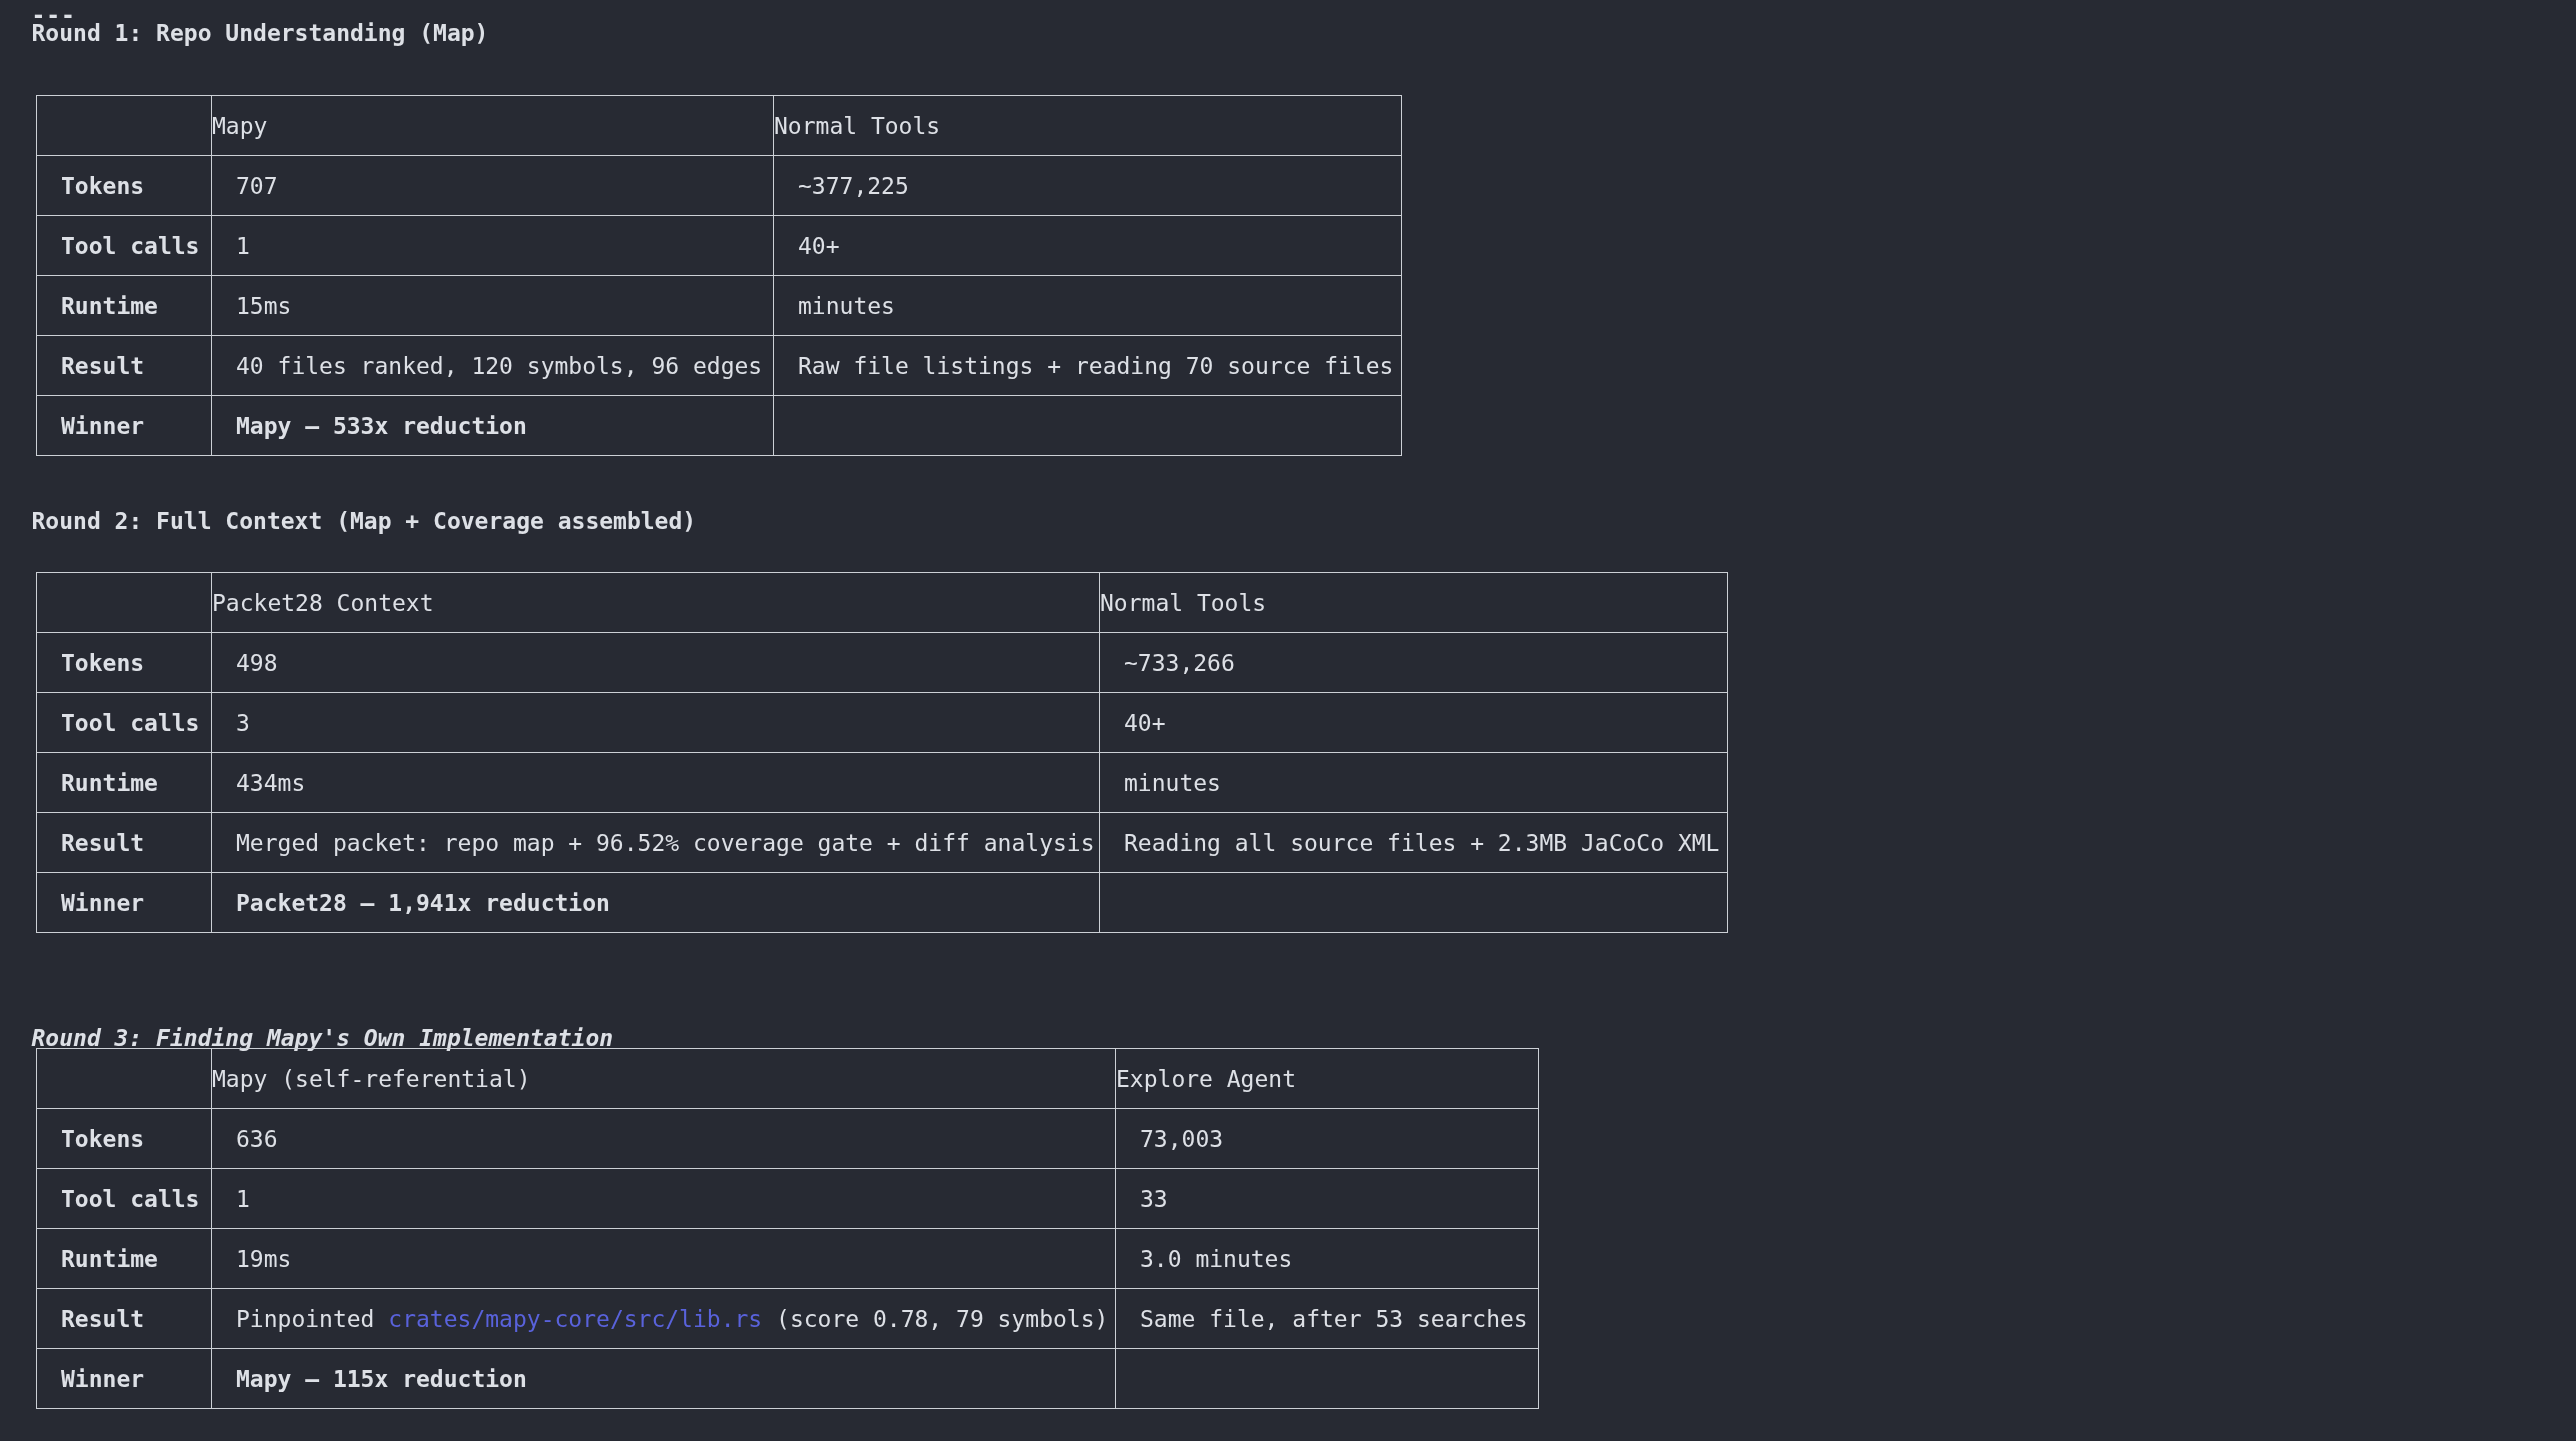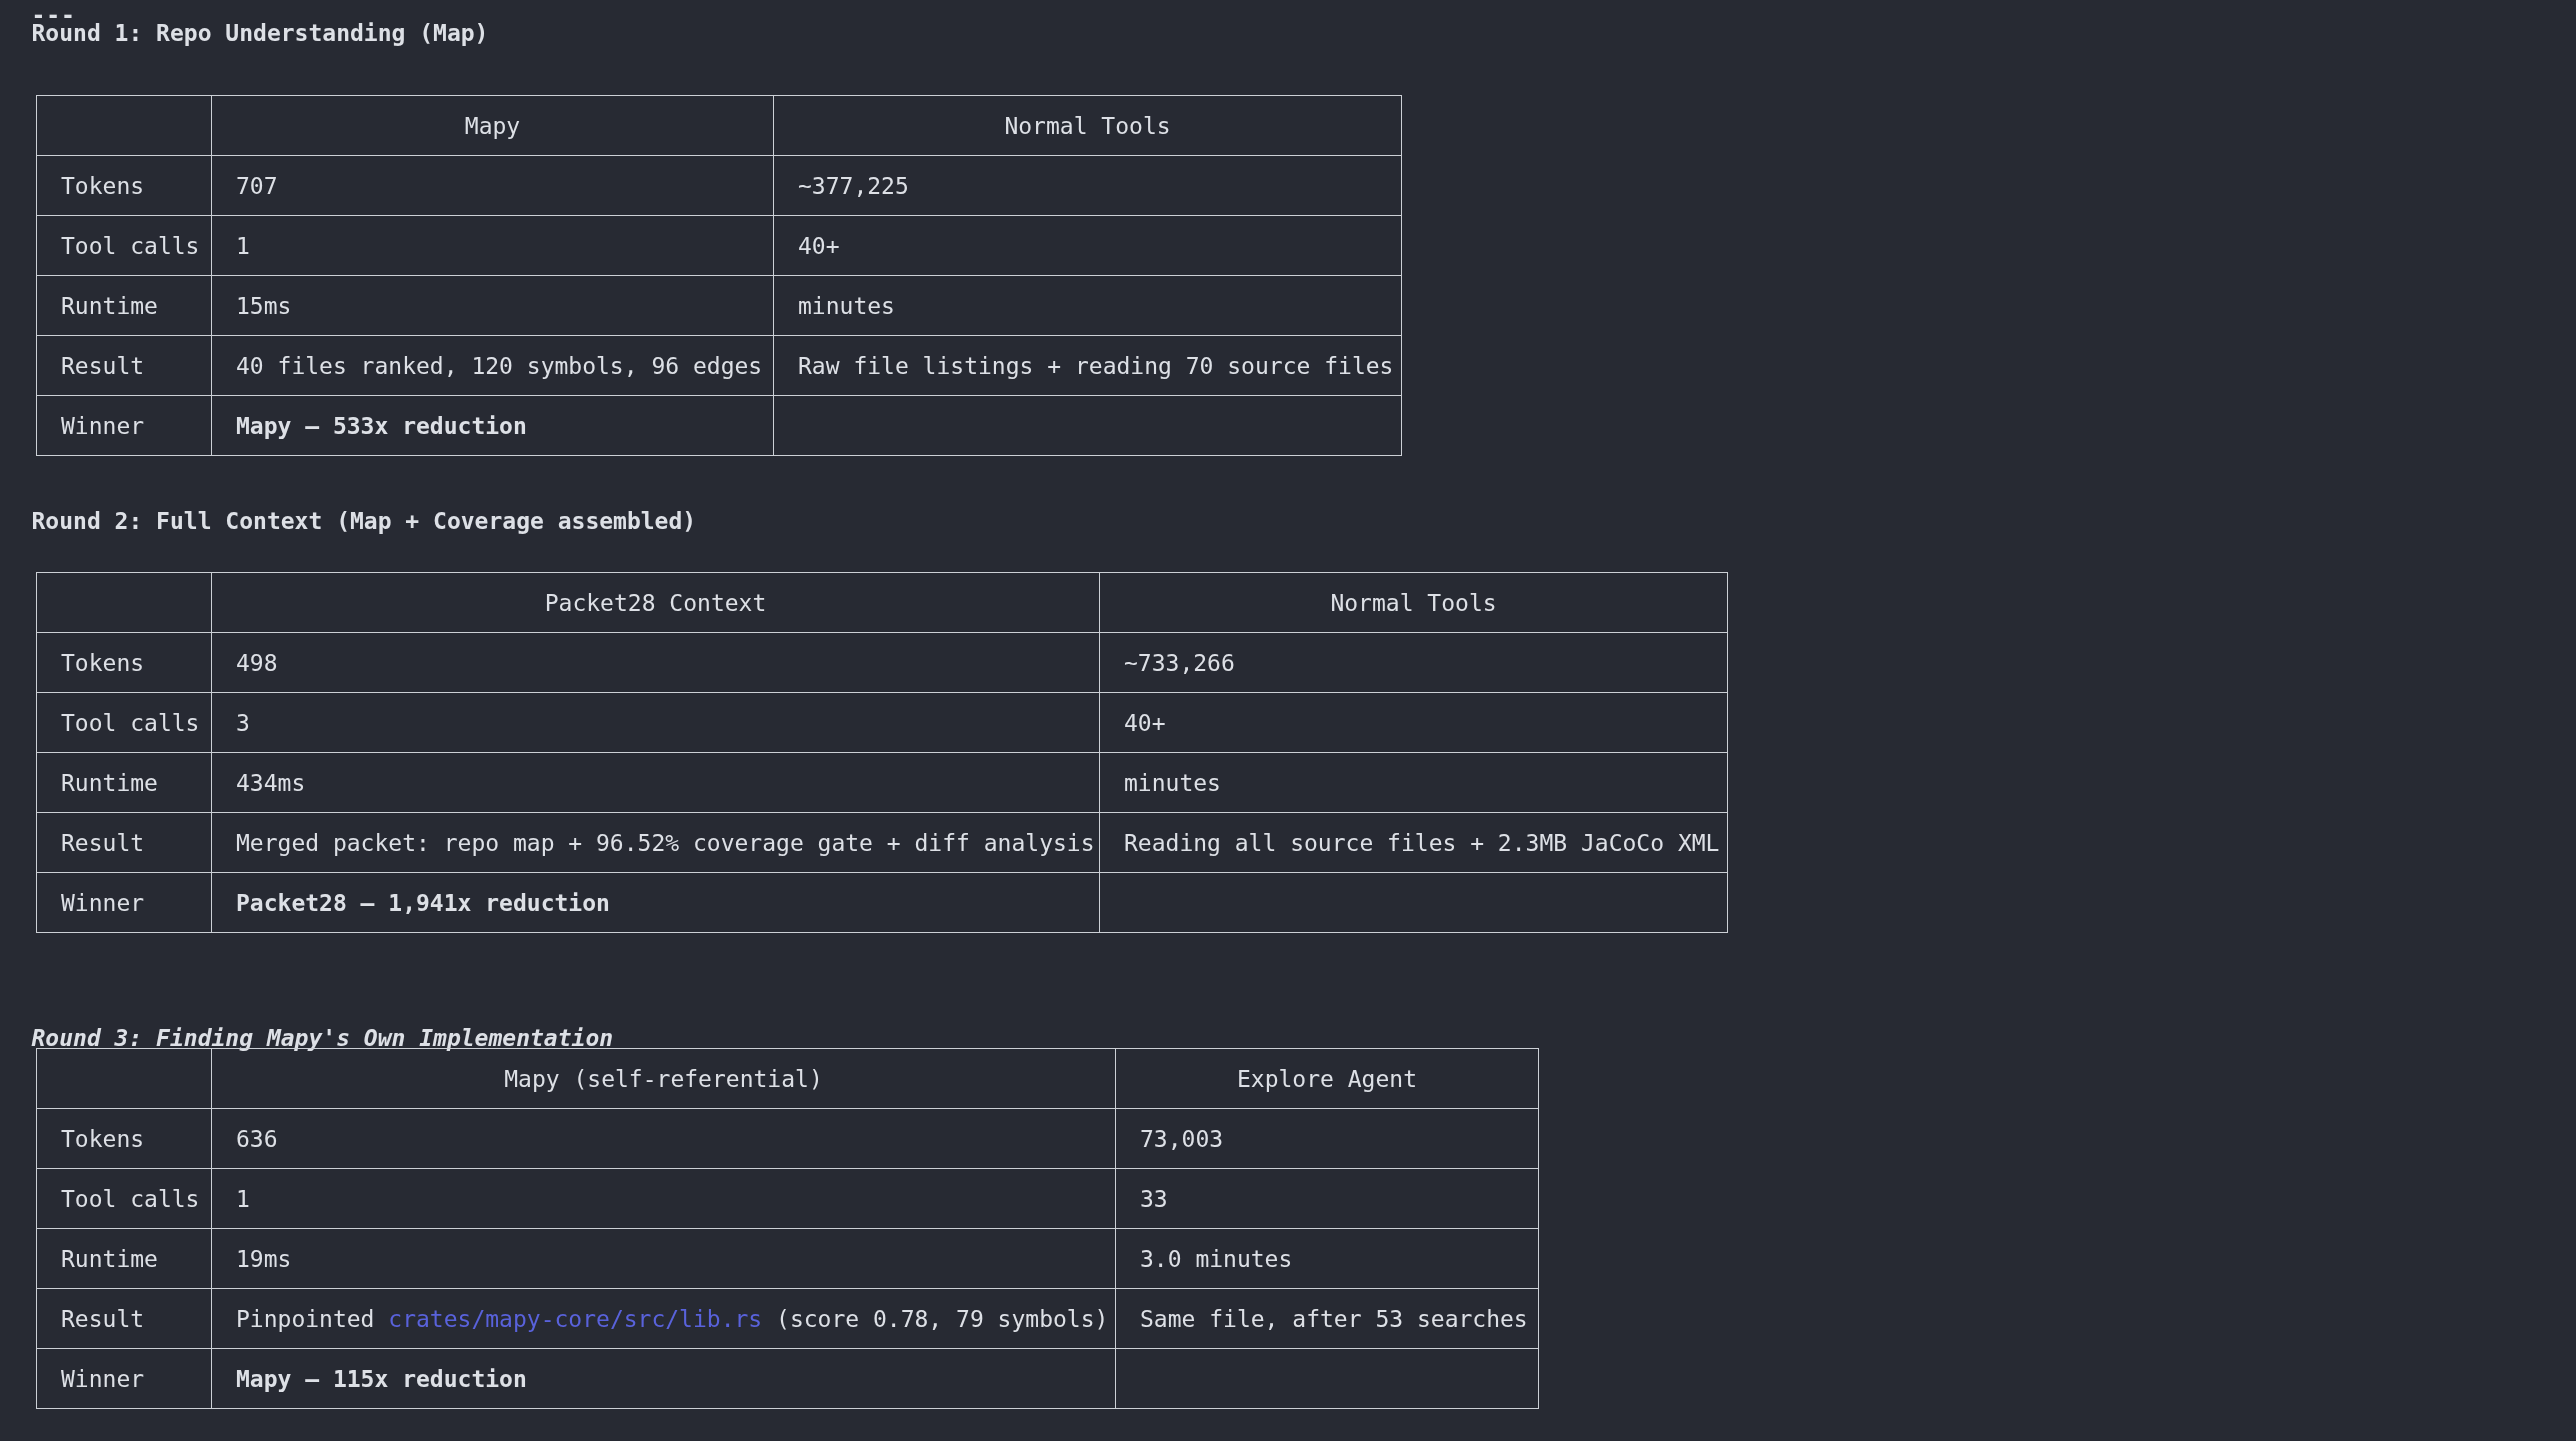--- a/index.html
+++ b/index.html
@@ -33,26 +33,26 @@
   #t2{left:36px;top:572px;width:1691px;}
   #t3{left:36px;top:1048px;width:1502px;}
   td,th{
     border:1.7px solid var(--border);
     height:60px;
     vertical-align:middle;
     white-space:nowrap;
     overflow:hidden;
   }
   th{
-    text-align:center;
+    text-align:left;
     font-weight:400;
     padding:0;
   }
   td{padding:0 5.1px 0 24px;}
-  td.label{font-weight:400;}
+  td.label{font-weight:700;}
   td.winner-val{font-weight:700;}
   a.file-link{color:var(--link);text-decoration:none;cursor:pointer;}
 </style>
 </head>
 <body>
 
 <div class="abs sep">---</div>
 
 <div id="h1" class="abs heading">Round 1: Repo Understanding (Map)</div>
 

